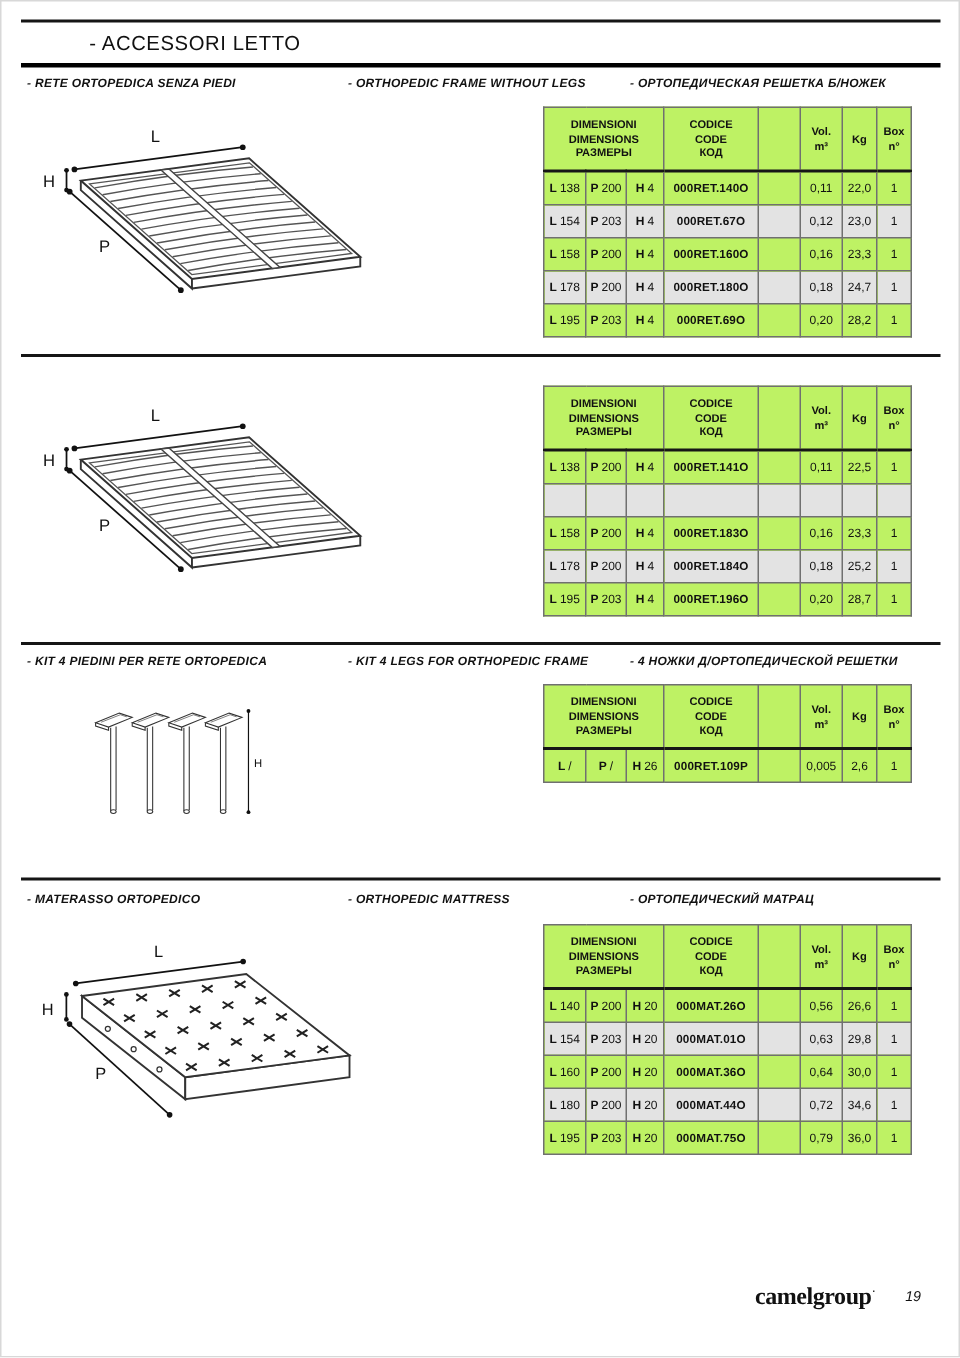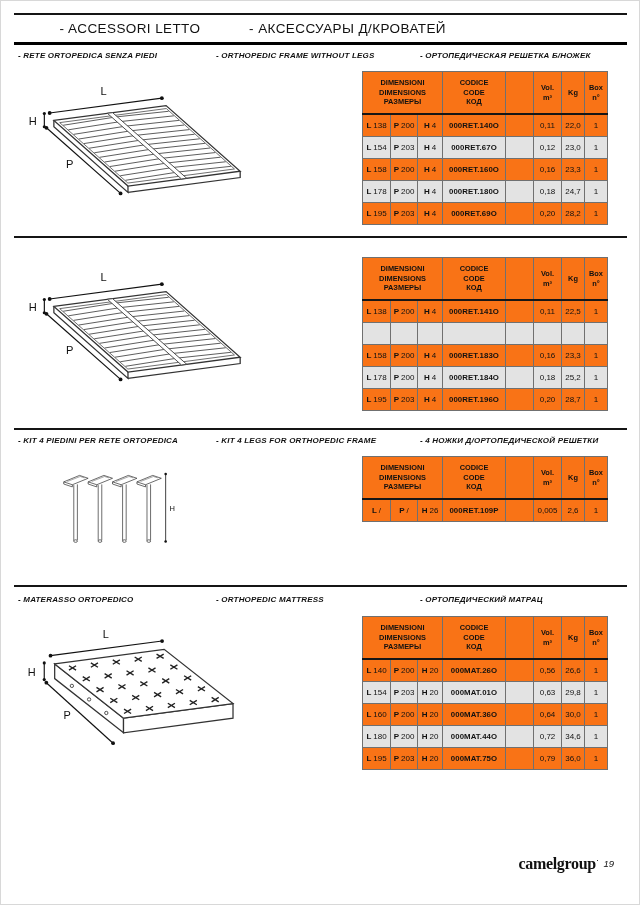--- a/index.html
+++ b/index.html
@@ -11,22 +11,22 @@
   #rule-s1{top:236px;height:2px;}
   #rule-s2{top:428px;height:2px;}
   #rule-s3{top:585px;height:2px;}
   .main-header{position:absolute;top:21px;left:14px;width:613px;display:flex;}
   .main-header span{font-weight:normal;font-size:13.5px;letter-spacing:.4px;white-space:nowrap;}
   .mh-it{width:232px;text-align:center;}
   .mh-en{width:178px;text-align:center;}
   .mh-ru{width:203px;text-align:center;}
   .sec-titles{position:absolute;left:0;width:640px;height:12px;padding-left:48px;}
   .sec-titles span{position:absolute;font-size:8px;font-weight:bold;font-style:italic;letter-spacing:.2px;white-space:nowrap;}
-  .t-it{left:18px;} .t-en{left:216px;} .t-ru{left:420px;}
-  table.ptable{position:absolute;left:362px;border-collapse:collapse;table-layout:fixed;background:#f97316;border:1px solid #444;}
+  .t-it{left:18px;} .t-en{left:232px;} .t-ru{left:420px;}
+  table.ptable{position:absolute;left:362px;border-collapse:collapse;table-layout:fixed;background:#bef264;border:1px solid #444;}
   .ptable th,.ptable td{border:1px solid #707070;text-align:center;vertical-align:middle;padding:0;overflow:hidden;white-space:nowrap;}
   .ptable thead th{font-size:7.4px;line-height:1.35;font-weight:bold;height:41px;border-bottom:2px solid #161616;}
   .ptable tbody tr{height:22px;}
   .ptable tbody tr.shaded td{background:#e3e3e3;}
   td.c-dim{font-size:8px;}
   td.c-dim .dl{font-weight:bold;margin-right:2px;}
   td.c-code{font-weight:bold;font-size:7.8px;letter-spacing:.1px;}
   td.c-num{font-size:8px;}
   svg.drawing{position:absolute;}
   .frame-face{fill:#fff;stroke:#333;stroke-width:1.2;}
@@ -37,21 +37,21 @@
   .dim-dot{fill:#111;}
   .draw-label{font-family:"Liberation Sans",sans-serif;font-size:10.5px;fill:#111;}
   .leg-shape{fill:#fff;stroke:#333;stroke-width:1;}
   .leg-line{fill:none;stroke:#333;stroke-width:1;}
   .leg-thin{fill:none;stroke:#555;stroke-width:.7;}
   .xmark{stroke:#222;stroke-width:1.3;fill:none;}
   .vent{fill:#fff;stroke:#333;stroke-width:.8;}
   .footer{position:absolute;top:855px;left:14px;width:600px;text-align:right;}
   .logo{font-family:"Liberation Serif",serif;font-weight:bold;font-size:16px;letter-spacing:-.3px;}
   .logo-mark{font-size:9px;vertical-align:6px;}
-  .pageno{font-size:9.5px;display:inline-block;transform:translateY(-2px);font-style:italic;}
+  .pageno{font-size:9.5px;margin-left:15px;display:inline-block;transform:translateY(-2px);font-style:italic;}
 </style>
 </head>
 <body>
 
 <div class="page-edge"></div>
 
 <svg width="0" height="0" style="position:absolute" aria-hidden="true">
   <defs>
     <path id="xmark" class="xmark" d="M-3.4,-2.1 L3.4,2.1 M3.4,-2.1 L-3.4,2.1"></path>
     <g id="slat-frame-g">
@@ -91,21 +91,20 @@
       <path class="leg-thin" d="M5,8.5 L23,1.5 L29,3.5"></path>
       <path class="leg-line" d="M14,13.5 L14,91 M19,12.5 L19,90"></path>
       <ellipse class="leg-shape" cx="16.5" cy="91.5" rx="2.6" ry="1.8"></ellipse>
     </g>
   </defs>
 </svg>
 
 <div class="hr" id="rule-top"></div>
 <div class="main-header">
   <span class="mh-it">- ACCESSORI LETTO</span>
-  <span class="mh-ru">- АКСЕССУАРЫ Д/КРОВАТЕЙ</span>
 </div>
 <div class="hr" id="rule-header"></div>
 
 <div class="sec-titles" style="top:51px">
   <span class="t-it">- RETE ORTOPEDICA SENZA PIEDI</span>
   <span class="t-en">- ORTHOPEDIC FRAME WITHOUT LEGS</span>
   <span class="t-ru">- ОРТОПЕДИЧЕСКАЯ РЕШЕТКА Б/НОЖЕК</span>
 </div>
 
 <svg class="drawing" style="left:20px;top:78px" width="235" height="125" viewBox="0 0 222 118">

